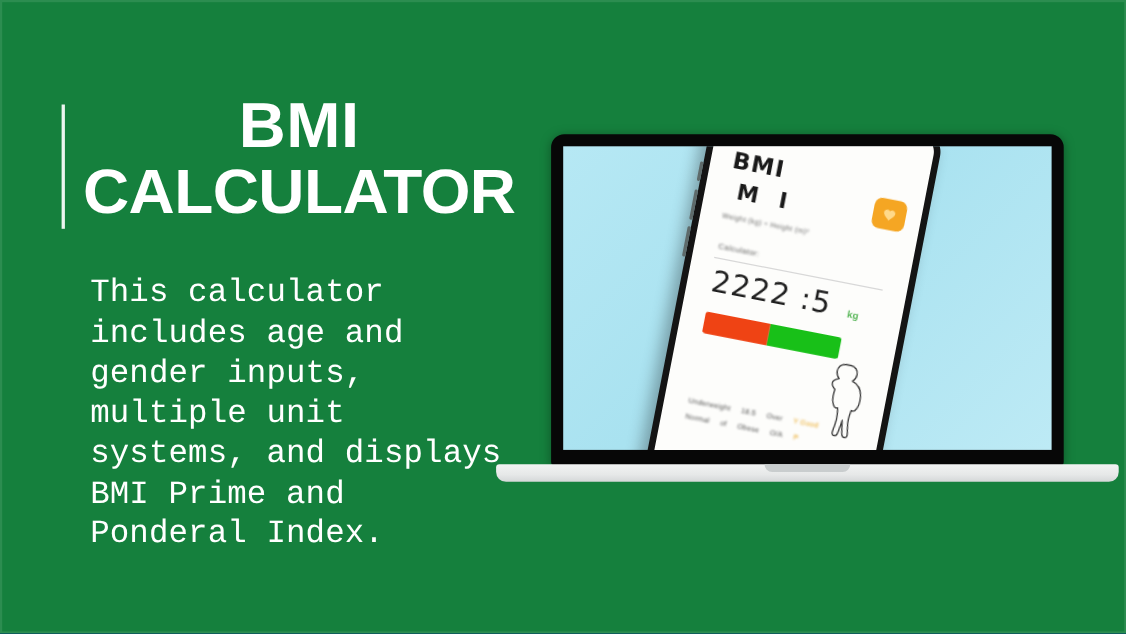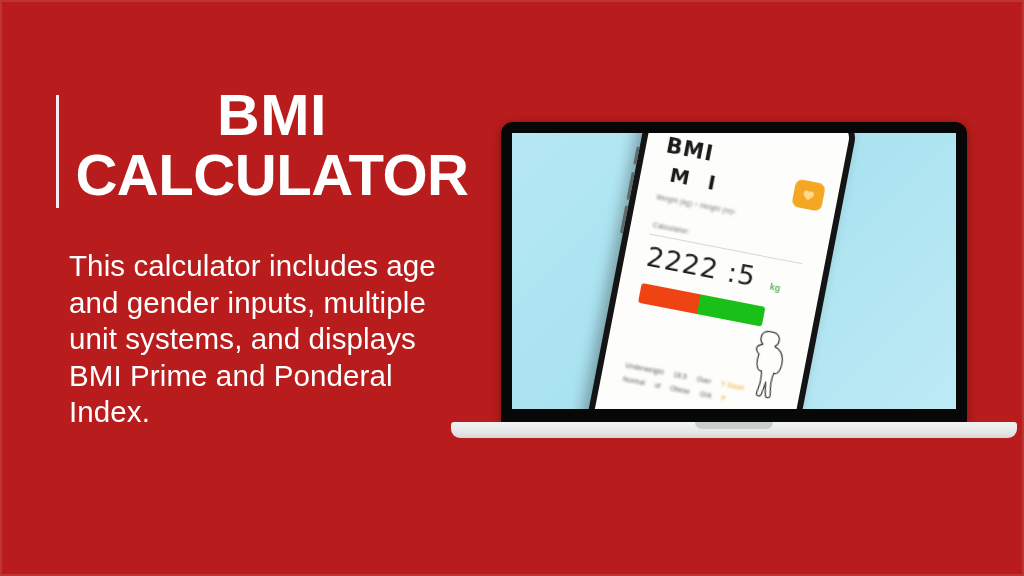--- a/index.html
+++ b/index.html
@@ -11,21 +11,21 @@
     width: 1024px;
     height: 576px;
     overflow: hidden;
     font-family: "Liberation Sans", sans-serif;
   }
 
   #slide {
     position: relative;
     width: 1024px;
     height: 576px;
-    background: #b91c1c;
+    background: #15803d;
     overflow: hidden;
   }
 
   
   #slide-border {
     position: absolute;
     inset: 0;
     border: 2px solid rgba(255,255,255,0.10);
     box-sizing: border-box;
     pointer-events: none;
@@ -68,25 +68,25 @@
     line-height: 61px;
     letter-spacing: 0.5px;
     transform: scaleX(1.02);
     transform-origin: center;
     white-space: nowrap;
   }
   #title-line-2 { font-size: 57px; letter-spacing: -0.5px; }
 
   #body-text {
     position: absolute;
-    left: 69px;
+    left: 82px;
     top: 248px;
     width: 390px;
     color: #ffffff;
-    font-family: Liberation Sans, sans-serif;
+    font-family: Liberation Mono, monospace;
     font-weight: 400;
     font-size: 29.5px;
     line-height: 36.5px;
     letter-spacing: 0.1px;
   }
 
   
   #laptop {
     position: absolute;
     left: 451px;

